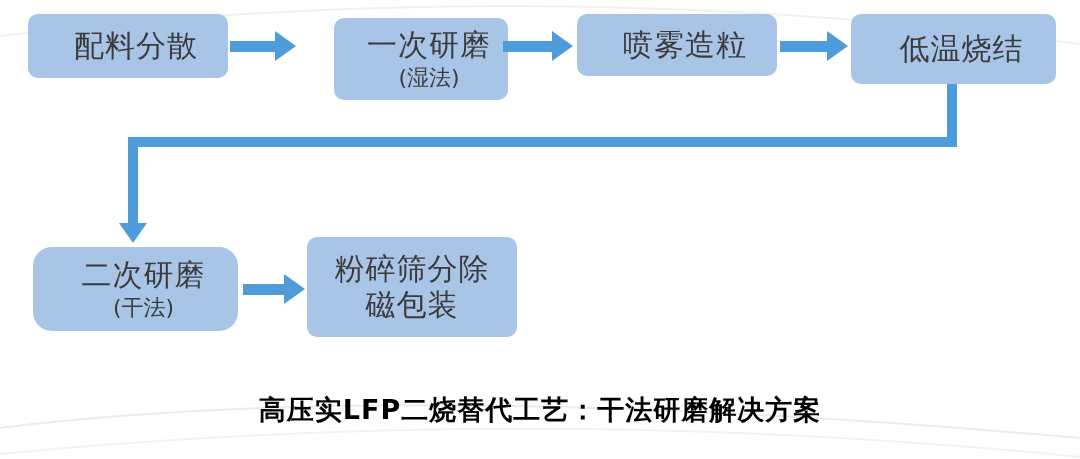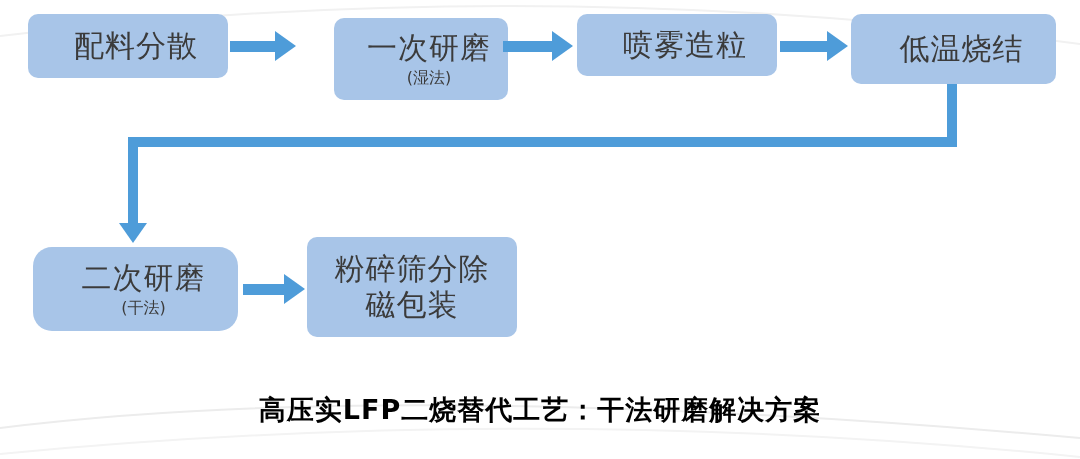--- a/index.html
+++ b/index.html
@@ -35,21 +35,21 @@
     text-align: center;
     line-height: 1.2;
     box-sizing: border-box;
     padding-left: 16px;
   }
   .box .label {
     font-size: 30px;
     letter-spacing: 1px;
   }
   .box .sub {
-    font-size: 16px;
+    font-size: 22px;
     margin-top: 2px;
   }
   .box.wrap {
     padding: 16px 20px;
   }
   .h-arrow {
     position: absolute;
   }
   .h-arrow .shaft {
     position: absolute;

